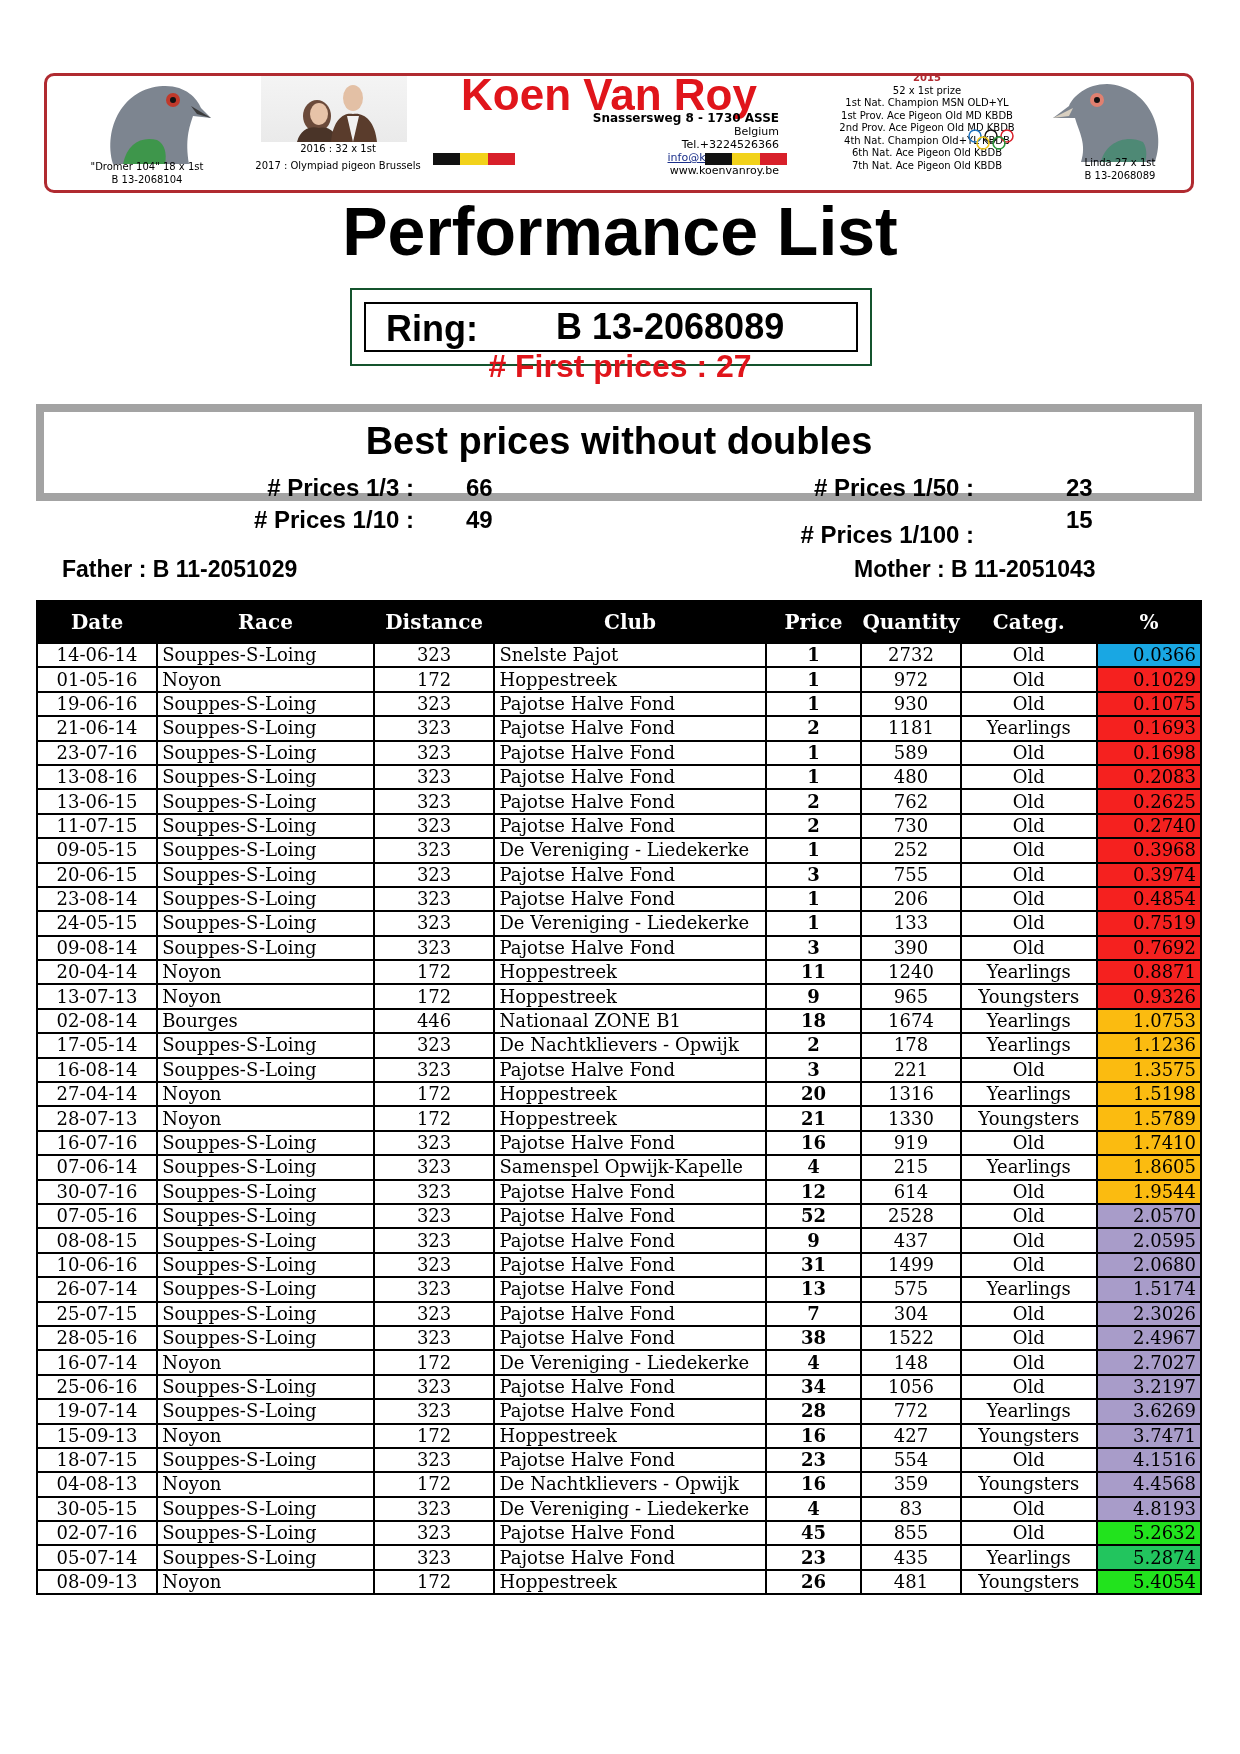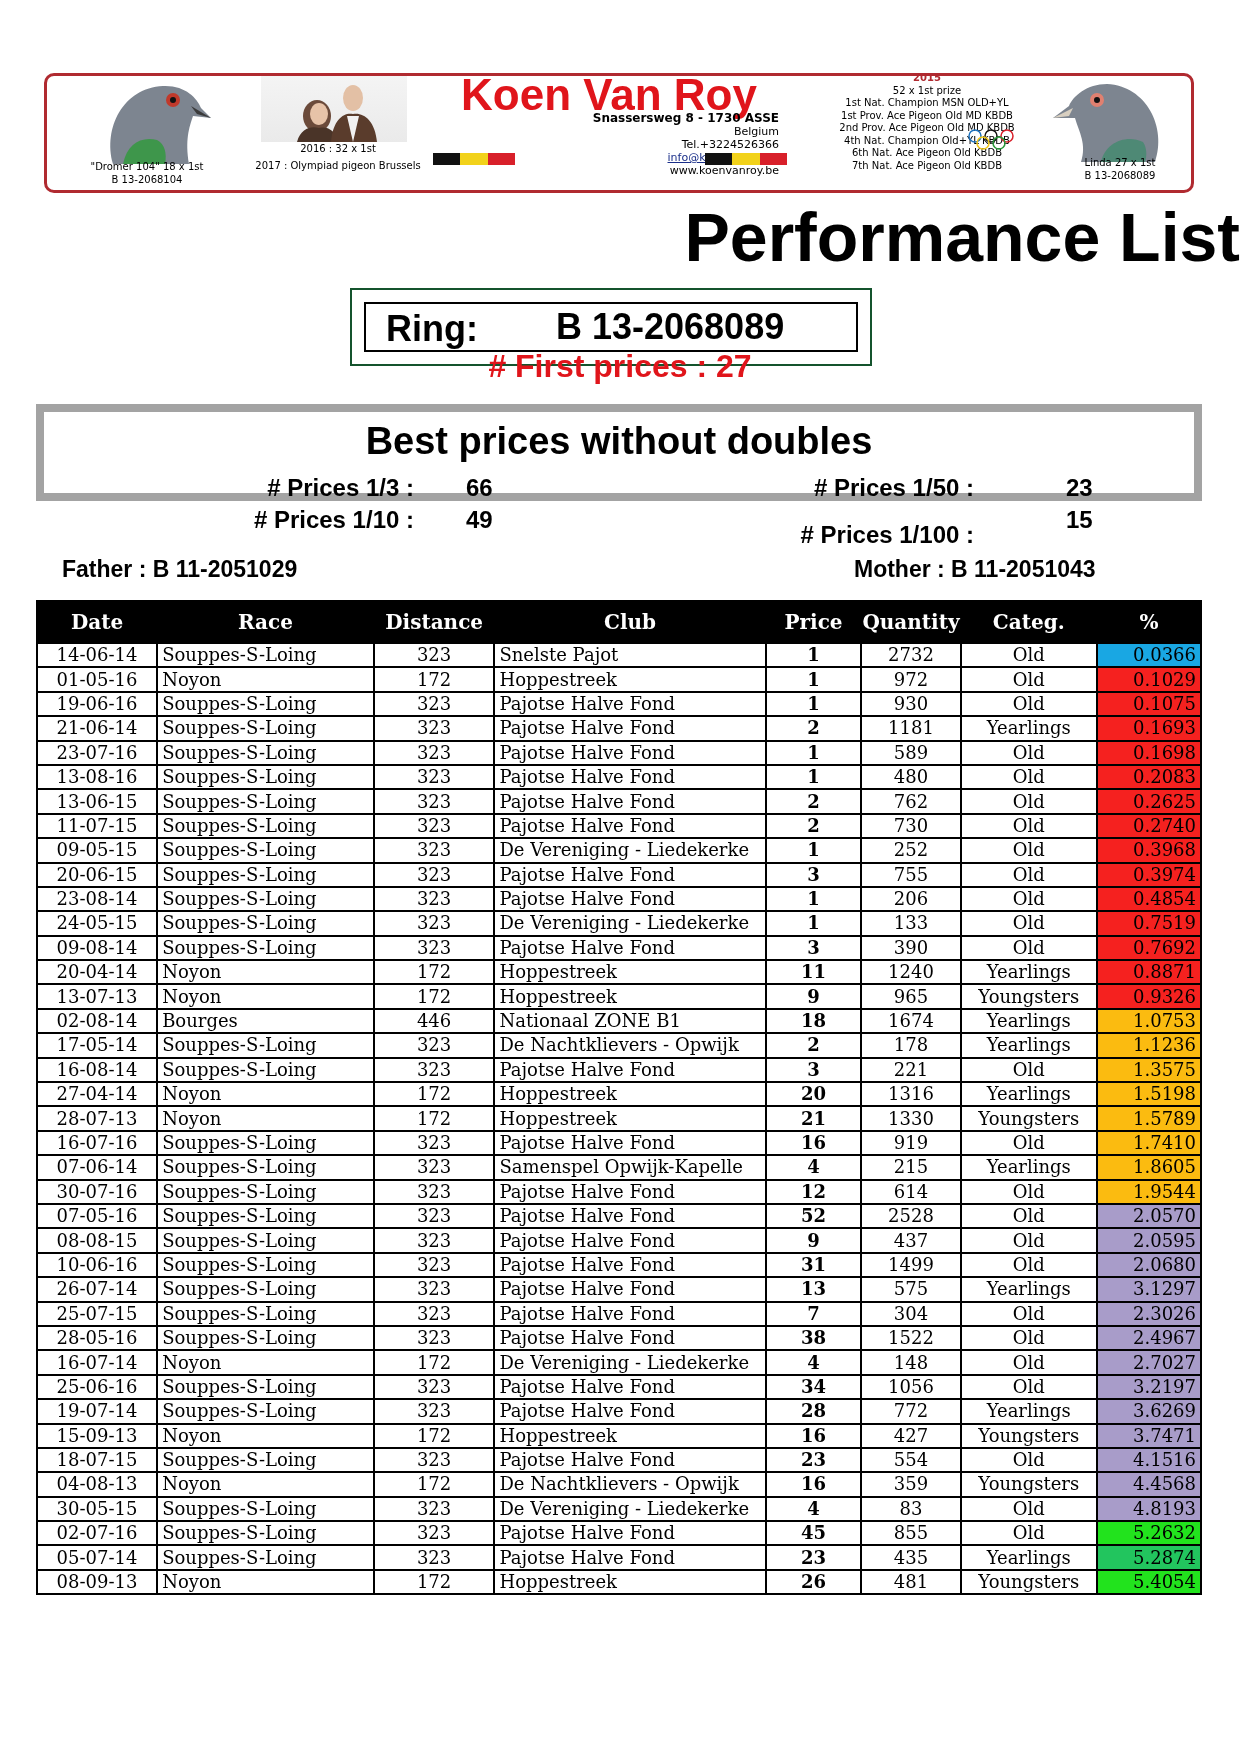--- a/index.html
+++ b/index.html
@@ -25,21 +25,21 @@
     .address .email { color: #1a2f8a; text-decoration: underline; }
     .flag { position: absolute; width: 82px; height: 12px; display: flex; }
     .flag span { flex: 1; }
     .flag-left { left: 386px; top: 77px; }
     .flag-right { left: 658px; top: 77px; }
     .achievements { position: absolute; left: 760px; top: -4px; width: 240px; text-align: center; font-size: 10px; line-height: 12.5px; }
     .achievements .year { color: #b02a30; font-weight: bold; }
     .olympic { position: absolute; left: 920px; top: 52px; width: 48px; height: 24px; }
 
     
-    .title { position: absolute; left: 0; top: 198px; width: 1240px; text-align: right; font-size: 68px; font-weight: bold; letter-spacing: 0px; }
+    .title { position: absolute; left: 0; top: 192px; width: 1240px; text-align: center; font-size: 68px; font-weight: bold; letter-spacing: 0px; }
     .ring-box { position: absolute; left: 350px; top: 288px; width: 494px; height: 50px; border: 2px solid #14532d; padding: 12px; }
     .ring-inner { width: 100%; height: 100%; border: 2px solid #000; position: relative; box-sizing: border-box; }
     .ring-label { position: absolute; left: 20px; top: 4px; font-size: 36px; font-weight: bold; }
     .ring-value { position: absolute; left: 190px; top: 2px; font-size: 36px; font-weight: bold; }
     .first-prices { position: absolute; left: 0; top: 348px; width: 1240px; text-align: center; font-size: 32px; font-weight: bold; color: #e0151b; }
 
     
     .best-box { position: absolute; left: 36px; top: 404px; width: 1166px; height: 97px; border: 8px solid #a3a3a3; box-sizing: border-box; }
     .best-title { position: absolute; left: 0; top: 8px; width: 100%; text-align: center; font-size: 38px; font-weight: bold; }
     .stat-label { position: absolute; font-size: 24px; font-weight: bold; text-align: right; width: 220px; }
@@ -451,21 +451,21 @@
         <td class="c-pct" style="background: rgb(168, 156, 201);">2.0680</td>
       </tr>
       <tr>
         <td class="c-date">26-07-14</td>
         <td class="c-race">Souppes-S-Loing</td>
         <td class="c-dist">323</td>
         <td class="c-club">Pajotse Halve Fond</td>
         <td class="c-price">13</td>
         <td class="c-qty">575</td>
         <td class="c-cat">Yearlings</td>
-        <td class="c-pct" style="background: rgb(168, 156, 201);">3.1297</td>
+        <td class="c-pct" style="background: rgb(168, 156, 201);">1.5174</td>
       </tr>
       <tr>
         <td class="c-date">25-07-15</td>
         <td class="c-race">Souppes-S-Loing</td>
         <td class="c-dist">323</td>
         <td class="c-club">Pajotse Halve Fond</td>
         <td class="c-price">7</td>
         <td class="c-qty">304</td>
         <td class="c-cat">Old</td>
         <td class="c-pct" style="background: rgb(168, 156, 201);">2.3026</td>

